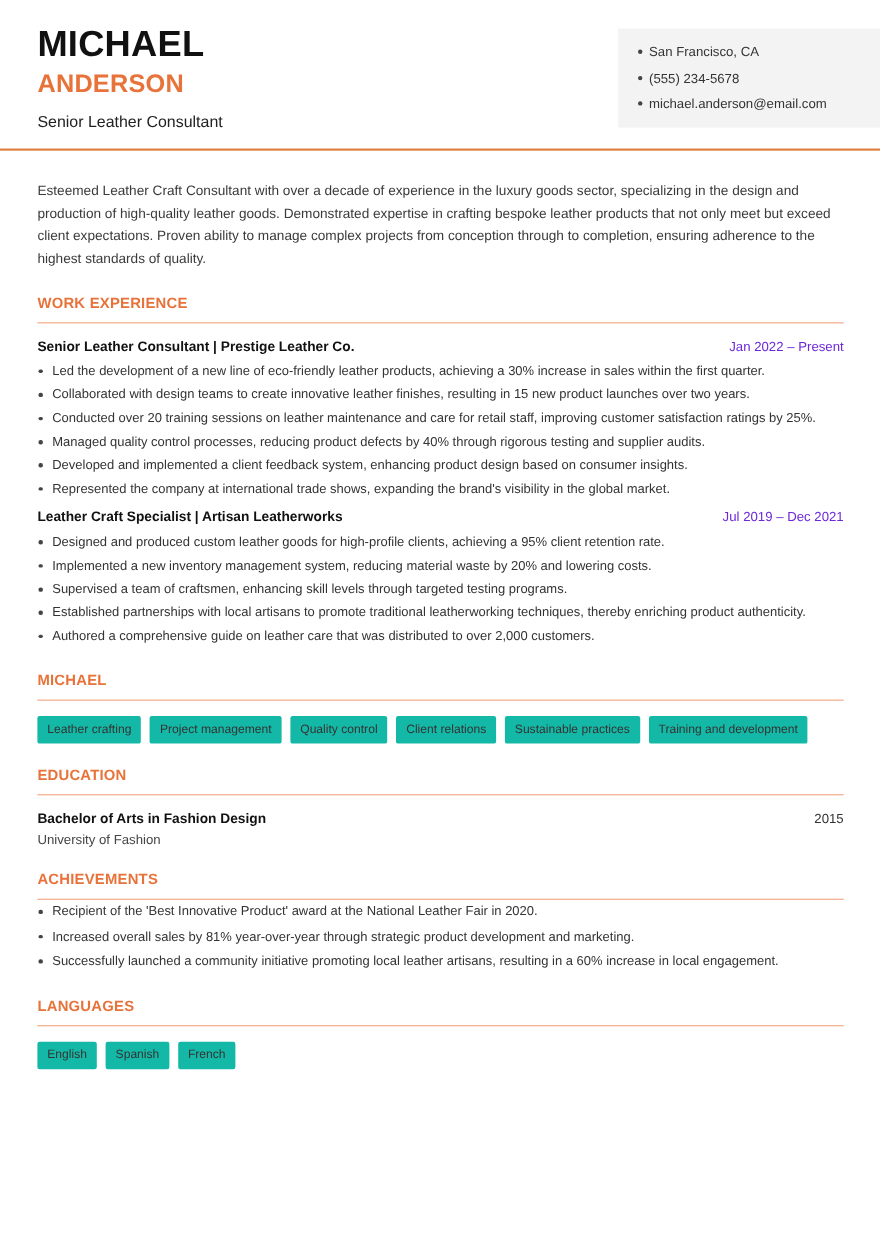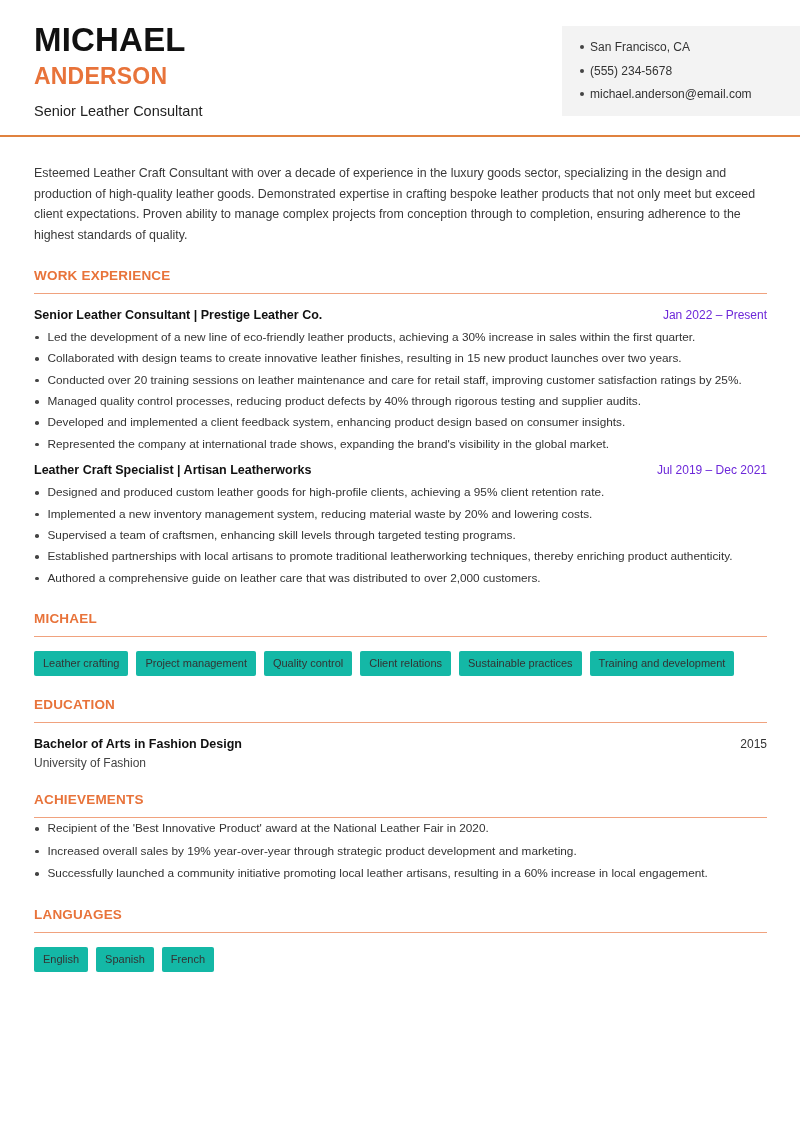--- a/index.html
+++ b/index.html
@@ -150,21 +150,21 @@
   </div>
 
   <div class="section-title">ACHIEVEMENTS</div>
   <ul class="bullets" style="margin-top:0;">
     <li>
         <span class="dot"></span>
         <span>Recipient of the 'Best Innovative Product' award at the National Leather Fair in 2020.</span>
       </li>
     <li style="margin-top:1px;">
         <span class="dot"></span>
-        <span>Increased overall sales by 19% year-over-year through strategic product development and marketing.</span>
+        <span>Increased overall sales by 81% year-over-year through strategic product development and marketing.</span>
       </li>
     <li style="margin-top:1px;">
         <span class="dot"></span>
         <span>Successfully launched a community initiative promoting local leather artisans, resulting in a 60% increase in local engagement.</span>
       </li>
   </ul>
 
   <div class="section-title">LANGUAGES</div>
   <div class="tags">
     <span class="tag">English</span>

